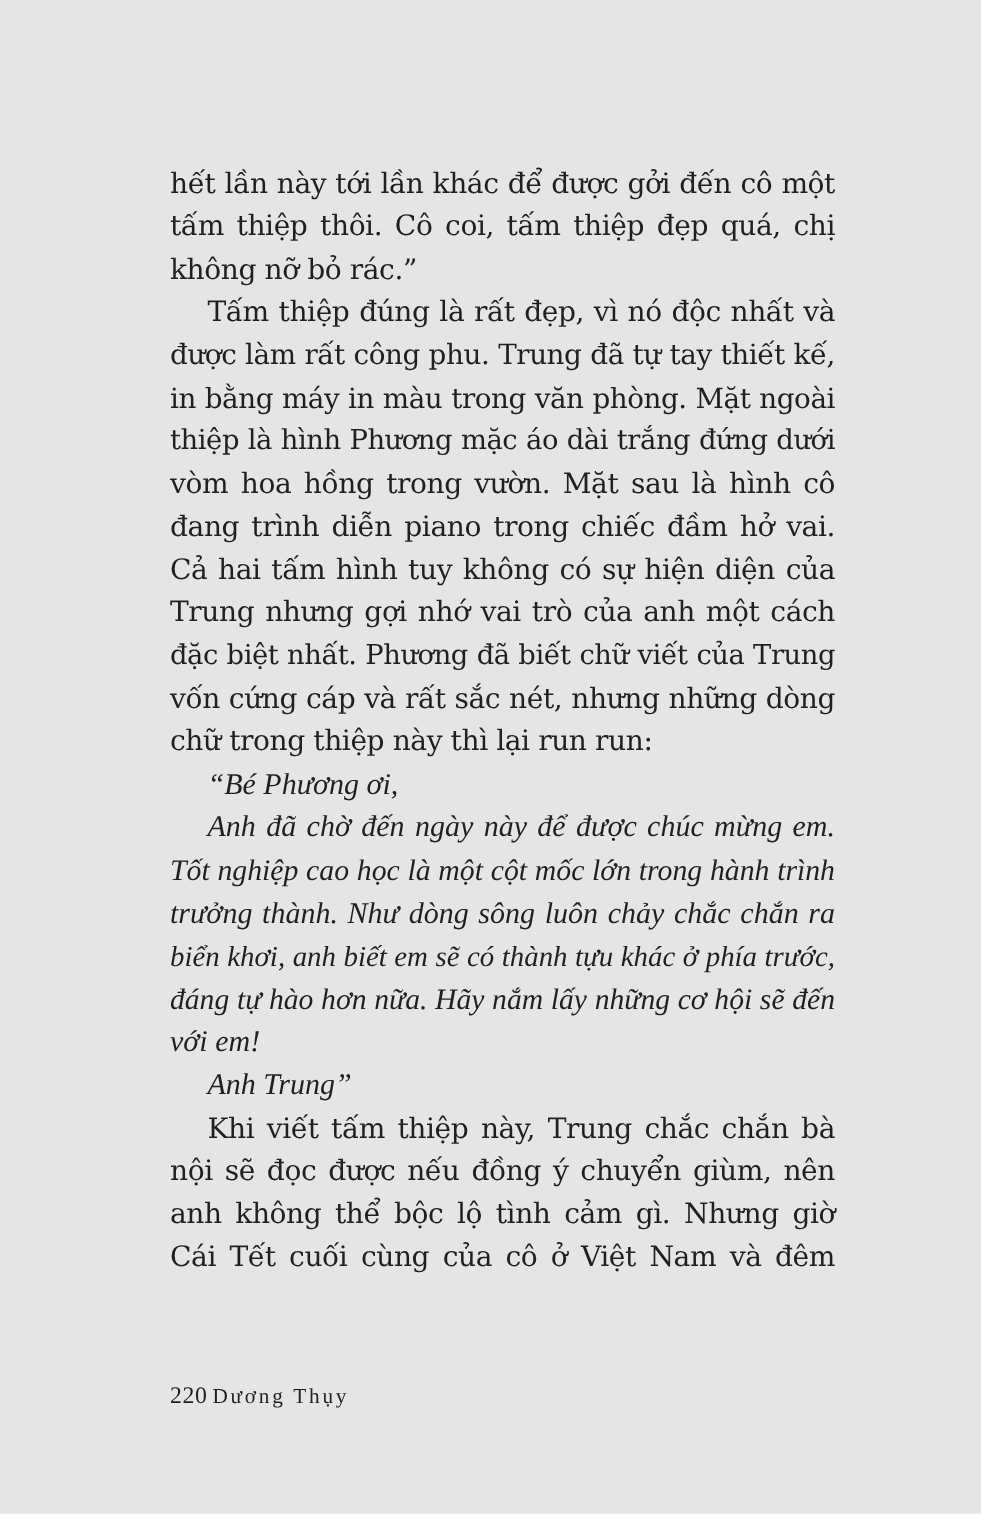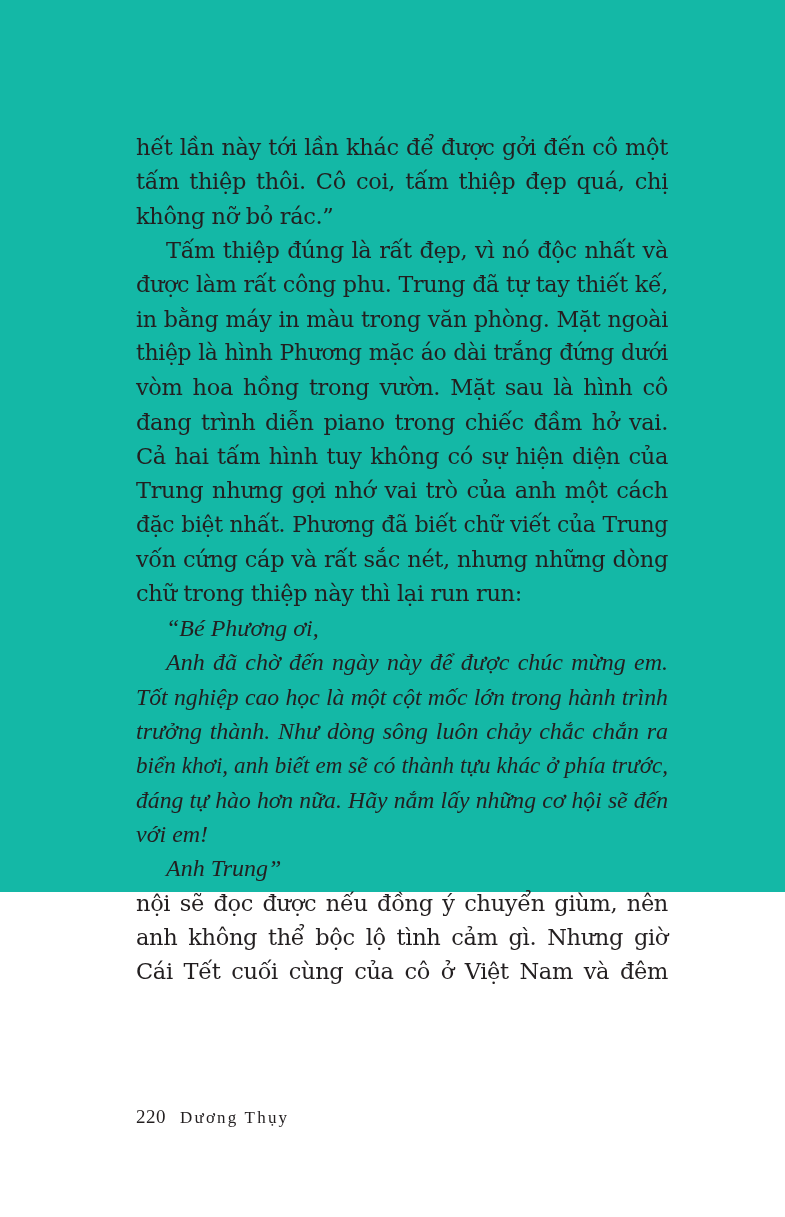--- a/index.html
+++ b/index.html
@@ -10,22 +10,22 @@
     body {
       width: 785px;
       height: 1217px;
       position: relative;
       overflow: hidden;
     }
     .page {
       position: absolute;
       left: 0; top: 0;
       width: 785px;
-      height: 892px;
-      background: #14b8a6;
+      height: 1211px;
+      background: #e5e5e5;
     }
     .text-block {
       position: absolute;
       left: 136px;
       top: 130px;
       width: 532px;
       font-family: "DejaVu Serif", "Liberation Serif", serif;
       font-size: 22.5px;
       line-height: 34.35px;
       color: #231f20;
@@ -59,21 +59,21 @@
       display: flex;
       align-items: baseline;
     }
     .page-number {
       font-size: 19px;
       letter-spacing: 0.5px;
     }
     .running-head {
       font-size: 17px;
       letter-spacing: 2.2px;
-      margin-left: 14px;
+      margin-left: 4px;
       font-weight: 300;
     }
   </style>
 </head>
 <body>
 
 <div class="page">
   <div class="text-block" id="text-block">
       <span class="line">hết lần này tới lần khác để được gởi đến cô một</span>
       <span class="line">tấm thiệp thôi. Cô coi, tấm thiệp đẹp quá, chị</span>
@@ -90,20 +90,21 @@
       <span class="line">vốn cứng cáp và rất sắc nét, nhưng những dòng</span>
       <span class="line last">chữ trong thiệp này thì lại run run:</span>
       <span class="line italic indent last">“Bé Phương ơi,</span>
       <span class="line italic indent">Anh đã chờ đến ngày này để được chúc mừng em.</span>
       <span class="line italic" style="font-size: 23.7954px;">Tốt nghiệp cao học là một cột mốc lớn trong hành trình</span>
       <span class="line italic">trưởng thành. Như dòng sông luôn chảy chắc chắn ra</span>
       <span class="line italic" style="font-size: 23.105px;">biển khơi, anh biết em sẽ có thành tựu khác ở phía trước,</span>
       <span class="line italic" style="font-size: 23.6949px;">đáng tự hào hơn nữa. Hãy nắm lấy những cơ hội sẽ đến</span>
       <span class="line italic last">với em!</span>
       <span class="line italic indent last">Anh Trung”</span>
+      <span class="line indent">Khi viết tấm thiệp này, Trung chắc chắn bà</span>
       <span class="line">nội sẽ đọc được nếu đồng ý chuyển giùm, nên</span>
       <span class="line">anh không thể bộc lộ tình cảm gì. Nhưng giờ</span>
       <span class="line">Cái Tết cuối cùng của cô ở Việt Nam và đêm</span>
     </div>
 
   <div class="footer">
     <span class="page-number">220</span>
     <span class="running-head">Dương Thụy</span>
   </div>
 </div>

